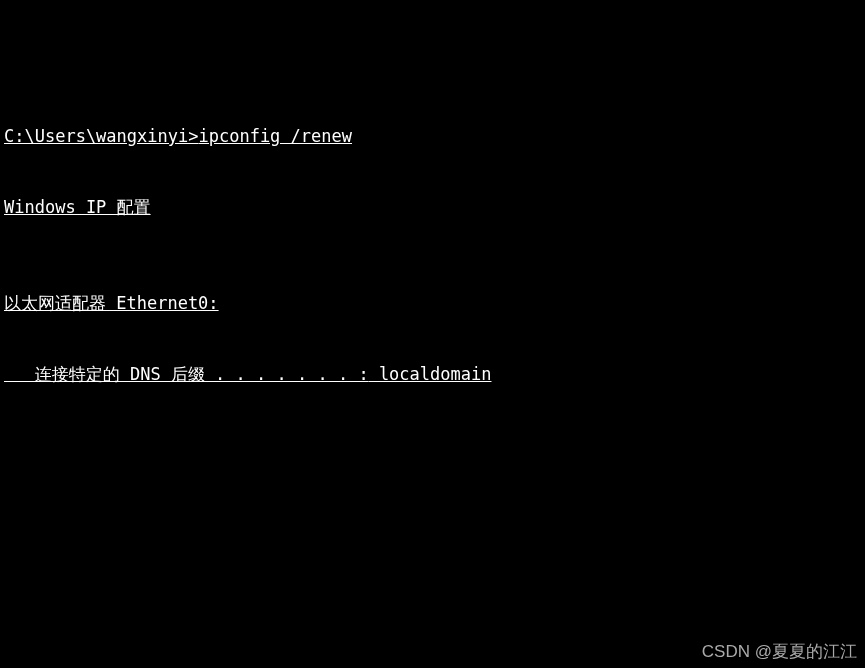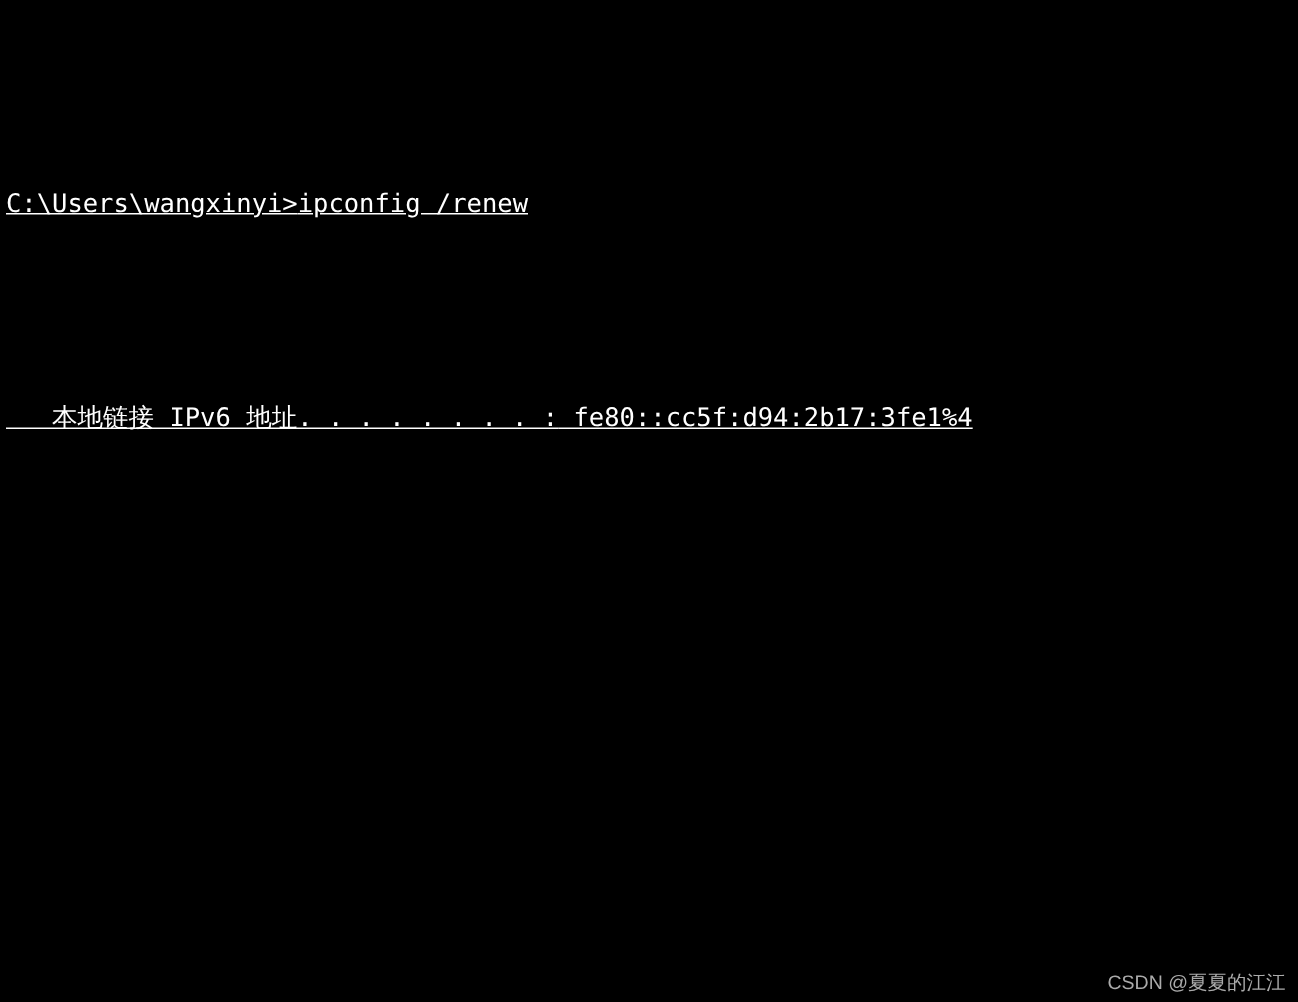--- a/index.html
+++ b/index.html
@@ -22,37 +22,39 @@
     }
     .term-line {
       display: block;
       text-decoration: underline;
     }
     .watermark {
       position: absolute;
       bottom: 4px;
       right: 8px;
       color: #aaa;
-      font-size: 13px;
+      font-size: 17px;
       font-family: 'Microsoft YaHei', sans-serif;
       white-space: nowrap;
     }
   </style>
 </head>
 <body>
 
 
 
 <div>
 <span class="term-line"><span>C:\Users\wangxinyi&gt;</span><span>ipconfig /renew</span></span>
 <span class="term-line"></span>
+<span class="term-line">Windows IP 配置</span>
 <span class="term-line"></span>
 <span class="term-line"></span>
+<span class="term-line">以太网适配器 Ethernet0:</span>
 <span class="term-line"></span>
-<span class="term-line"><span>   本地链接 IPv6 地址. . . . . . . . :</span><span> fe80::cc5f:d94:2b17:3fe1%4</span></span>
+<span class="term-line"><span>   连接特定的 DNS 后缀 . . . . . . . :</span><span> localdomain</span></span>
 <span class="term-line"></span>
 <span class="term-line"></span>
 
 
 <span class="term-line"></span>
 
 <span class="term-line"></span>
 
 
 

